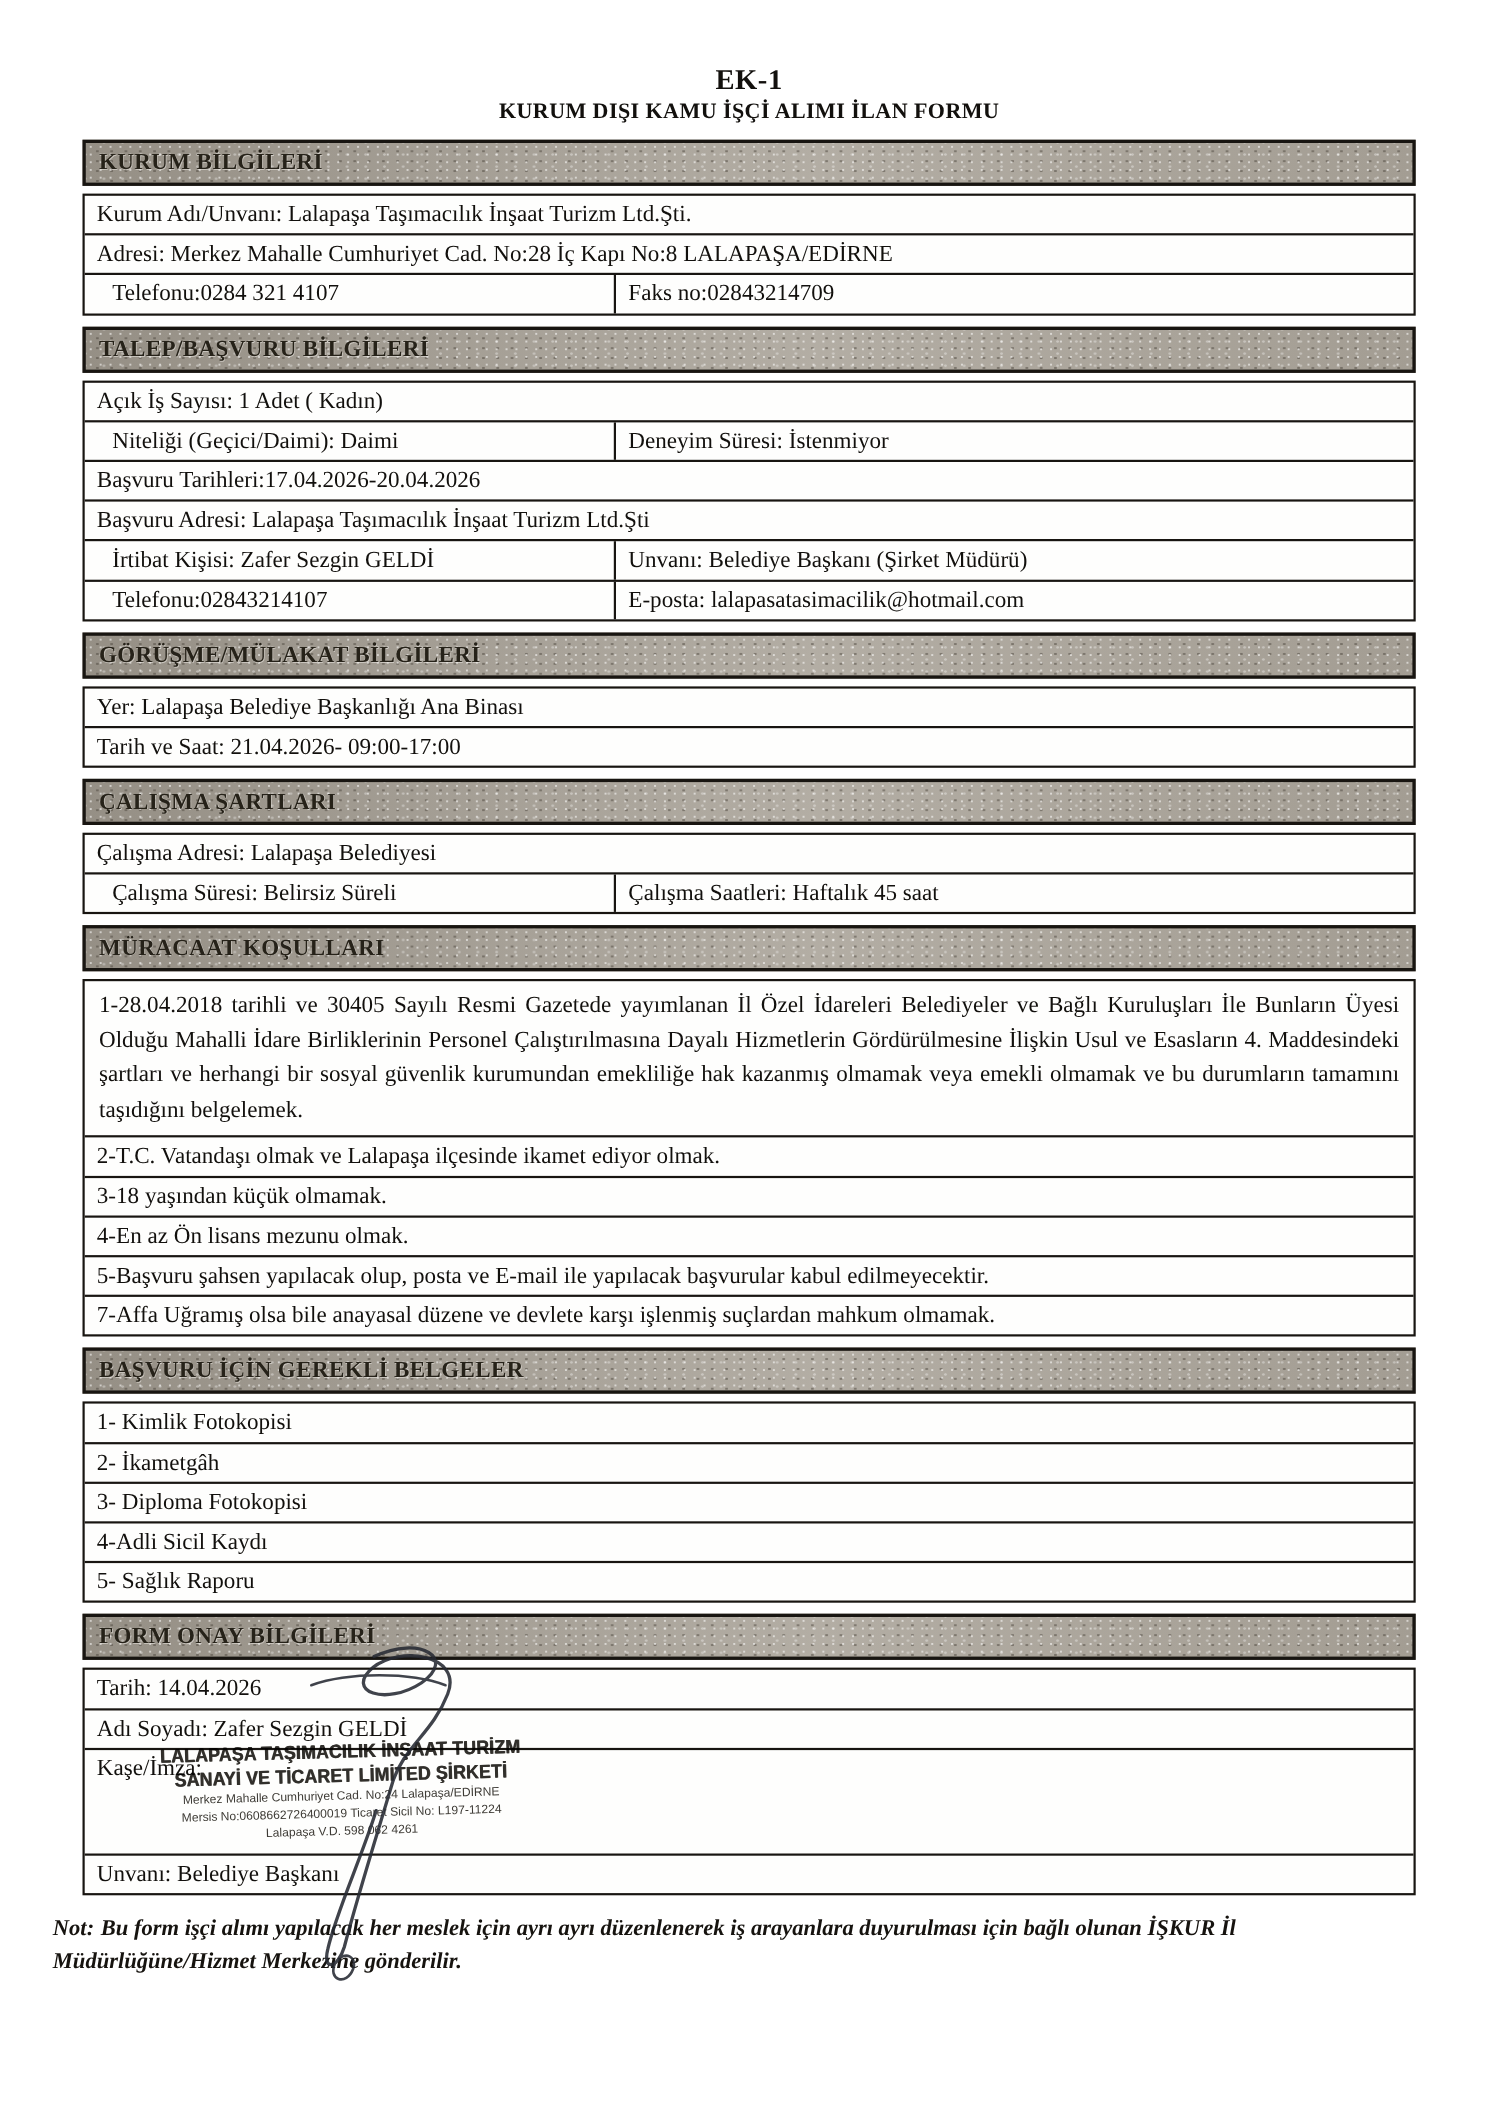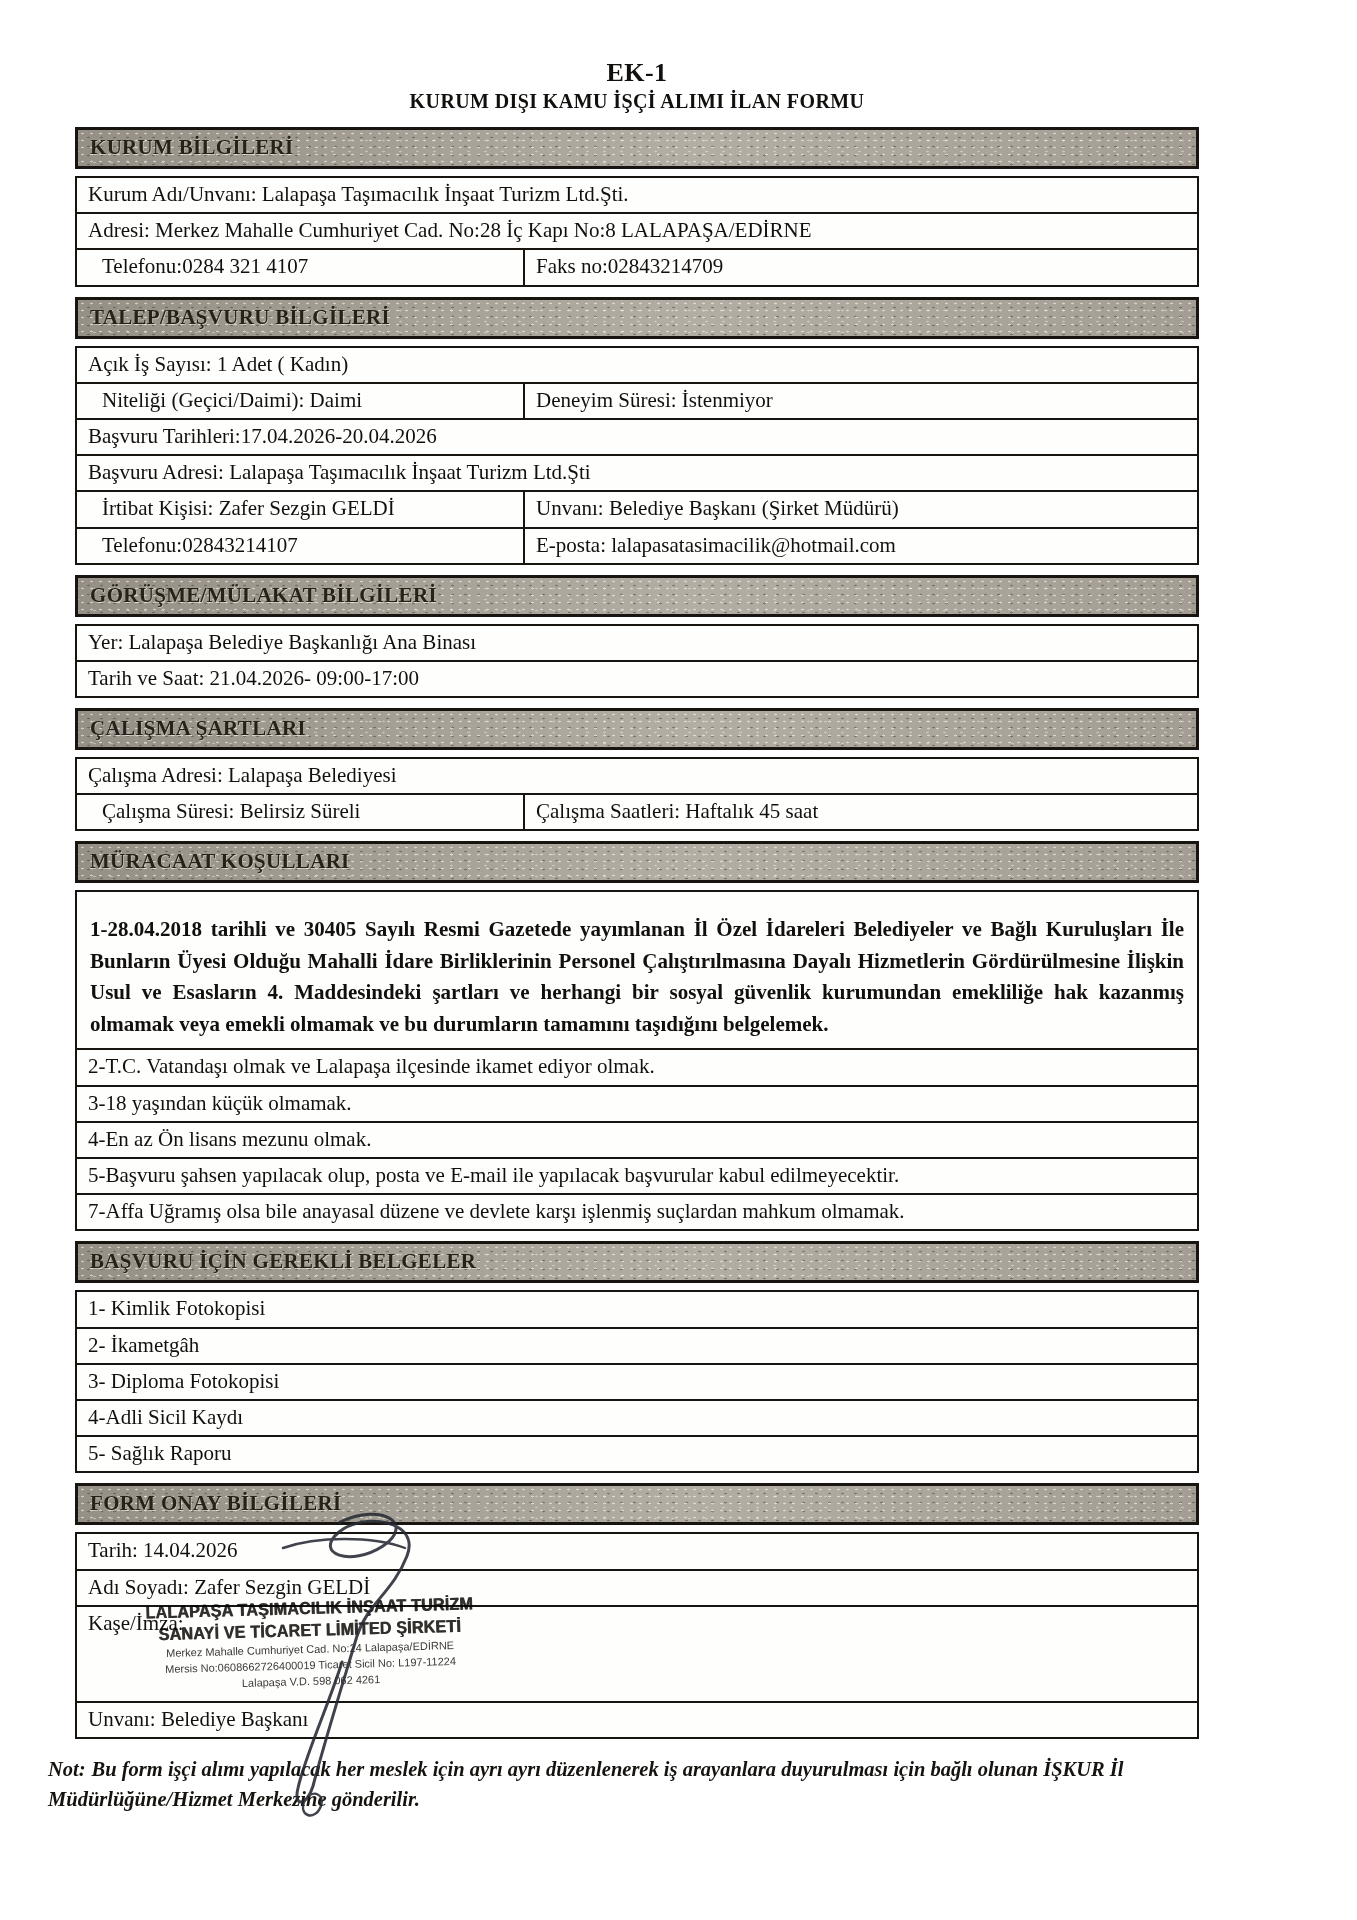--- a/index.html
+++ b/index.html
@@ -5,21 +5,21 @@
   * { margin:0; padding:0; box-sizing:border-box; }
   html,body{ background:#ffffff; }
   body{
     width:1357px; height:1920px;
     position:relative;
     font-family:"Liberation Serif", serif;
     color:#12100d;
     overflow:hidden;
   }
   .doc{
-    position:absolute; left:75px; top:58px; width:1124px;
+    position:absolute; left:75px; top:58px; width:1212px;
   }
   .titles{ width:960px; margin:0 auto 14px; text-align:center; }
   .title{ font-size:26px; font-weight:bold; letter-spacing:.5px; }
   .subtitle{ font-size:20px; font-weight:bold; letter-spacing:.4px; margin-top:2px; }
 
   .sec-header{
     border:3px solid #181511;
     margin:10px 0 7px;
     padding:5px 12px 6px;
     font-weight:bold;
@@ -44,23 +44,22 @@
     line-height:1.2;
     min-height:34px;
   }
   .row:first-child{ border-top:none; }
   .row.split{ display:flex; padding:0; }
   .cell-l{ width:40%; padding:4px 25px 5px; border-right:2.5px solid #181511; }
   .cell-r{ flex:1; padding:4px 11px 5px; }
   .row.para{
     text-align:justify;
     line-height:1.5;
-    padding:22px 13px 8px;
+    padding:6px 13px 8px;
     font-size:21px;
-    font-weight:bold;
   }
   .row.tall{ min-height:96px; }
 
   .onay-block{ position:relative; }
   .stamp{
     position:absolute;
     left:28px; top:64px;
     width:410px;
     transform:rotate(-1.6deg);
     text-align:center;

